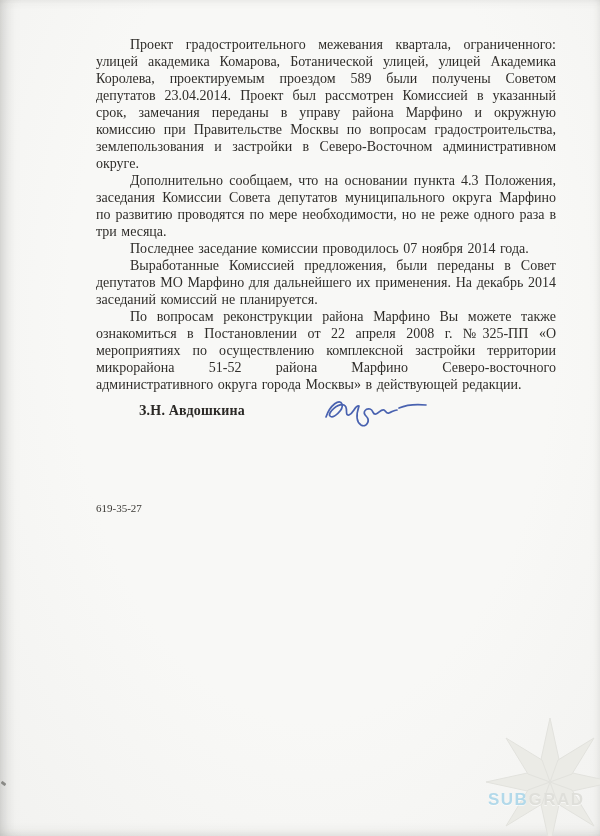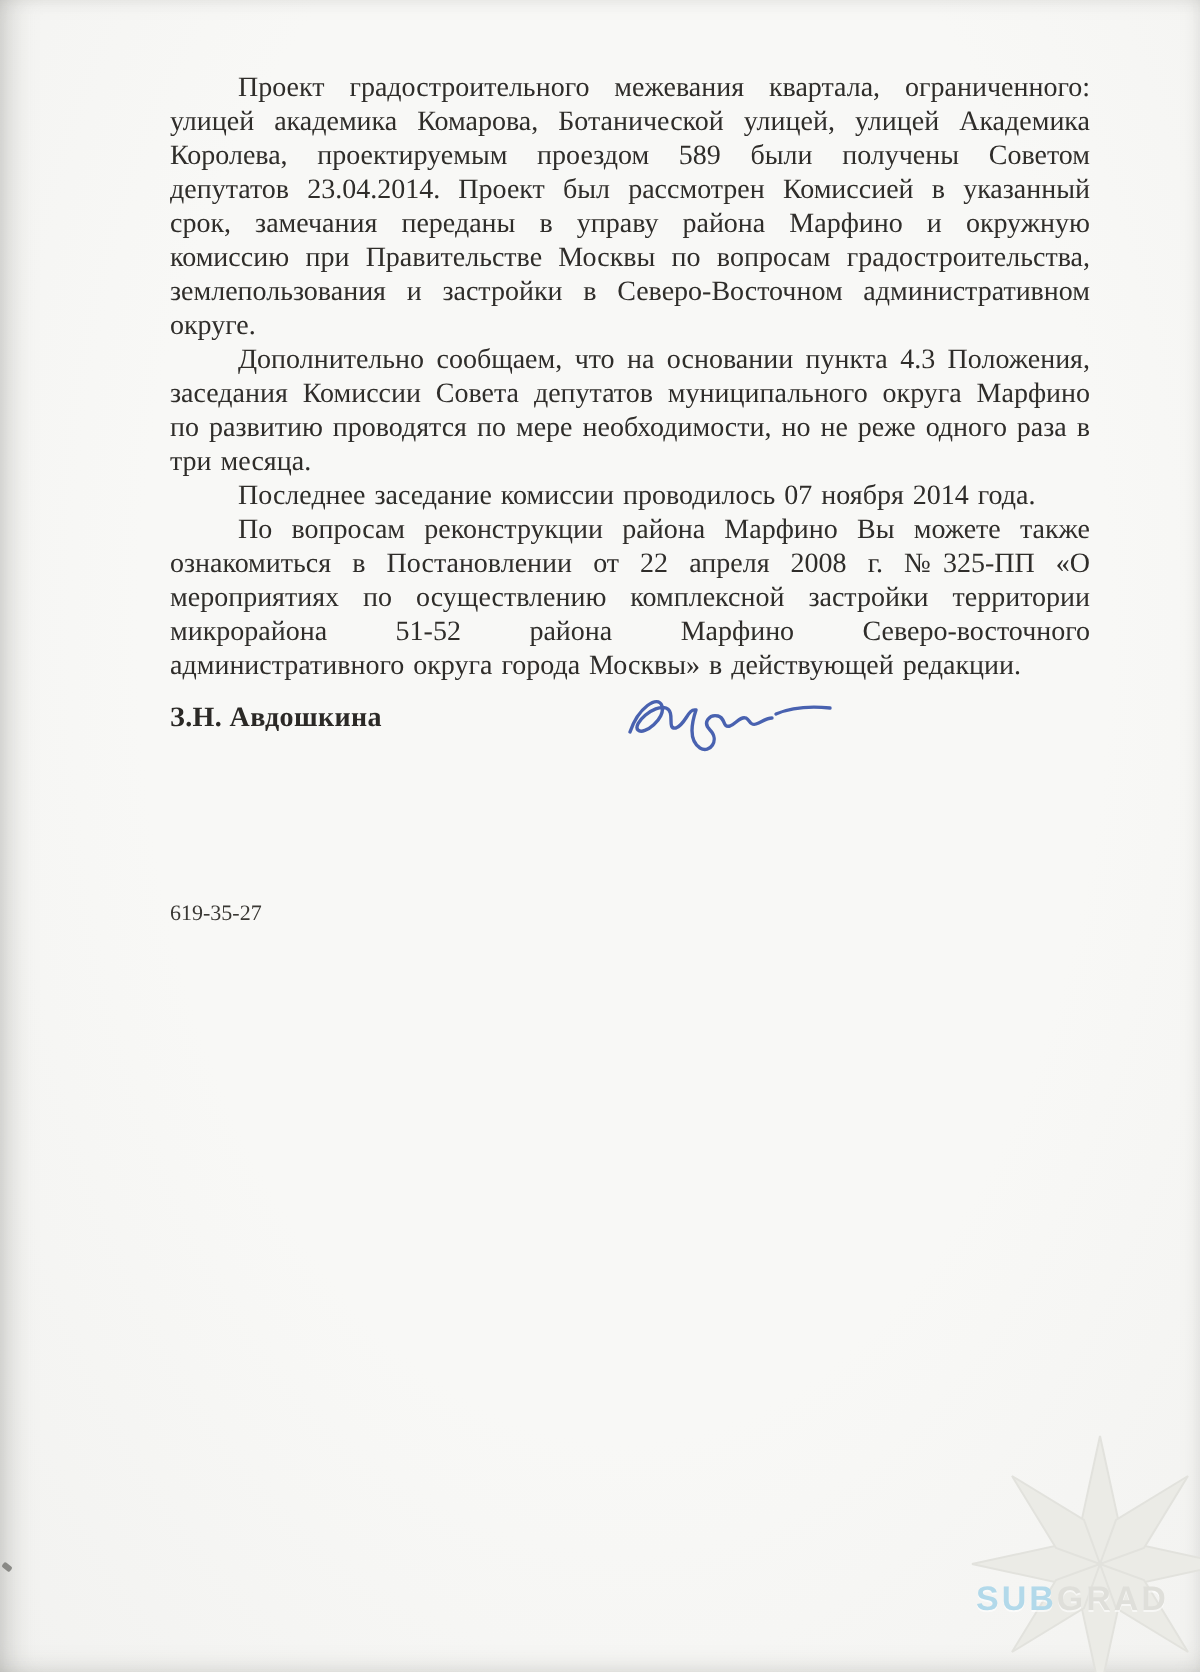--- a/index.html
+++ b/index.html
@@ -20,21 +20,21 @@
     background:
       radial-gradient(ellipse at 52% 38%, #f8f8f6 55%, #f2f2f0 100%);
     box-shadow:
       inset 14px 0 16px -12px rgba(110,110,105,.38),
       inset -7px 0 12px -9px rgba(110,110,105,.22),
       inset 0 -10px 14px -11px rgba(110,110,105,.28),
       inset 0 8px 12px -10px rgba(110,110,105,.18);
   }
   .content {
     position: absolute;
-    left: 85px;
+    left: 96px;
     top: 36px;
     width: 460px;
     color: #2f2d2a;
     font-size: 14px;
     line-height: 17px;
     text-align: justify;
   }
   .content p {
     margin: 0;
     text-indent: 34px;
@@ -45,21 +45,21 @@
     display: flex;
     align-items: flex-start;
     justify-content: space-between;
     font-weight: bold;
     color: #2b2926;
     letter-spacing: .2px;
     position: relative;
     height: 26px;
   }
   .sig-row .signer-title { white-space: nowrap; }
-  .sig-row .signer-name  { white-space: nowrap; }
+  .sig-row .signer-name  { white-space: nowrap; margin-left: 43px; }
   .signature-svg {
     position: absolute;
     left: 222px;
     top: -12px;
     width: 116px;
     height: 42px;
   }
   .signature-svg path {
     fill: none;
     stroke: #3a55a9;
@@ -114,20 +114,21 @@
 </style>
 </head>
 <body>
 
 <div class="page">
 
   <div class="content">
     <p>Проект градостроительного межевания квартала, ограниченного: улицей академика Комарова, Ботанической улицей, улицей Академика Королева, проектируемым проездом 589 были получены Советом депутатов 23.04.2014. Проект был рассмотрен Комиссией в указанный срок, замечания переданы в управу района Марфино и окружную комиссию при Правительстве Москвы по вопросам градостроительства, землепользования и застройки в Северо-Восточном административном округе.</p>
     <p>Дополнительно сообщаем, что на основании пункта 4.3 Положения, заседания Комиссии Совета депутатов муниципального округа Марфино по развитию проводятся по мере необходимости, но не реже одного раза в три месяца.</p>
     <p>Последнее заседание комиссии проводилось 07 ноября 2014 года.</p>
+    <p>Выработанные Комиссией предложения, были переданы в Совет депутатов МО Марфино для дальнейшего их применения. На декабрь 2014 заседаний комиссий не планируется.</p>
     <p>По вопросам реконструкции района Марфино Вы можете также ознакомиться в Постановлении от 22 апреля 2008 г. №325-ПП «О мероприятиях по осуществлению комплексной застройки территории микрорайона 51-52 района Марфино Северо-восточного административного округа города Москвы» в действующей редакции.</p>
 
     <div class="sig-row">
       <svg class="signature-svg" viewBox="0 0 116 42" aria-hidden="true">
         <path d="M8 27 C12 15, 22 8, 24 14 C26 20, 15 29, 12 26 C9 23, 20 13, 26 15 C31 17, 26 26, 31 25 C36 23, 37 15, 41 16 C39 22, 37 31, 43 35 C48 38, 53 31, 48 26 C44 22, 48 18, 52 19 C56 20, 54 25, 58 24 C61 23, 63 19, 66 20 C68 21, 68 24, 71 23 C74 22, 76 20, 79 20"></path>
         <path d="M81 18 C88 15, 98 14, 108 15"></path>
       </svg>
       <span class="signer-name">З.Н. Авдошкина</span>
     </div>
 

